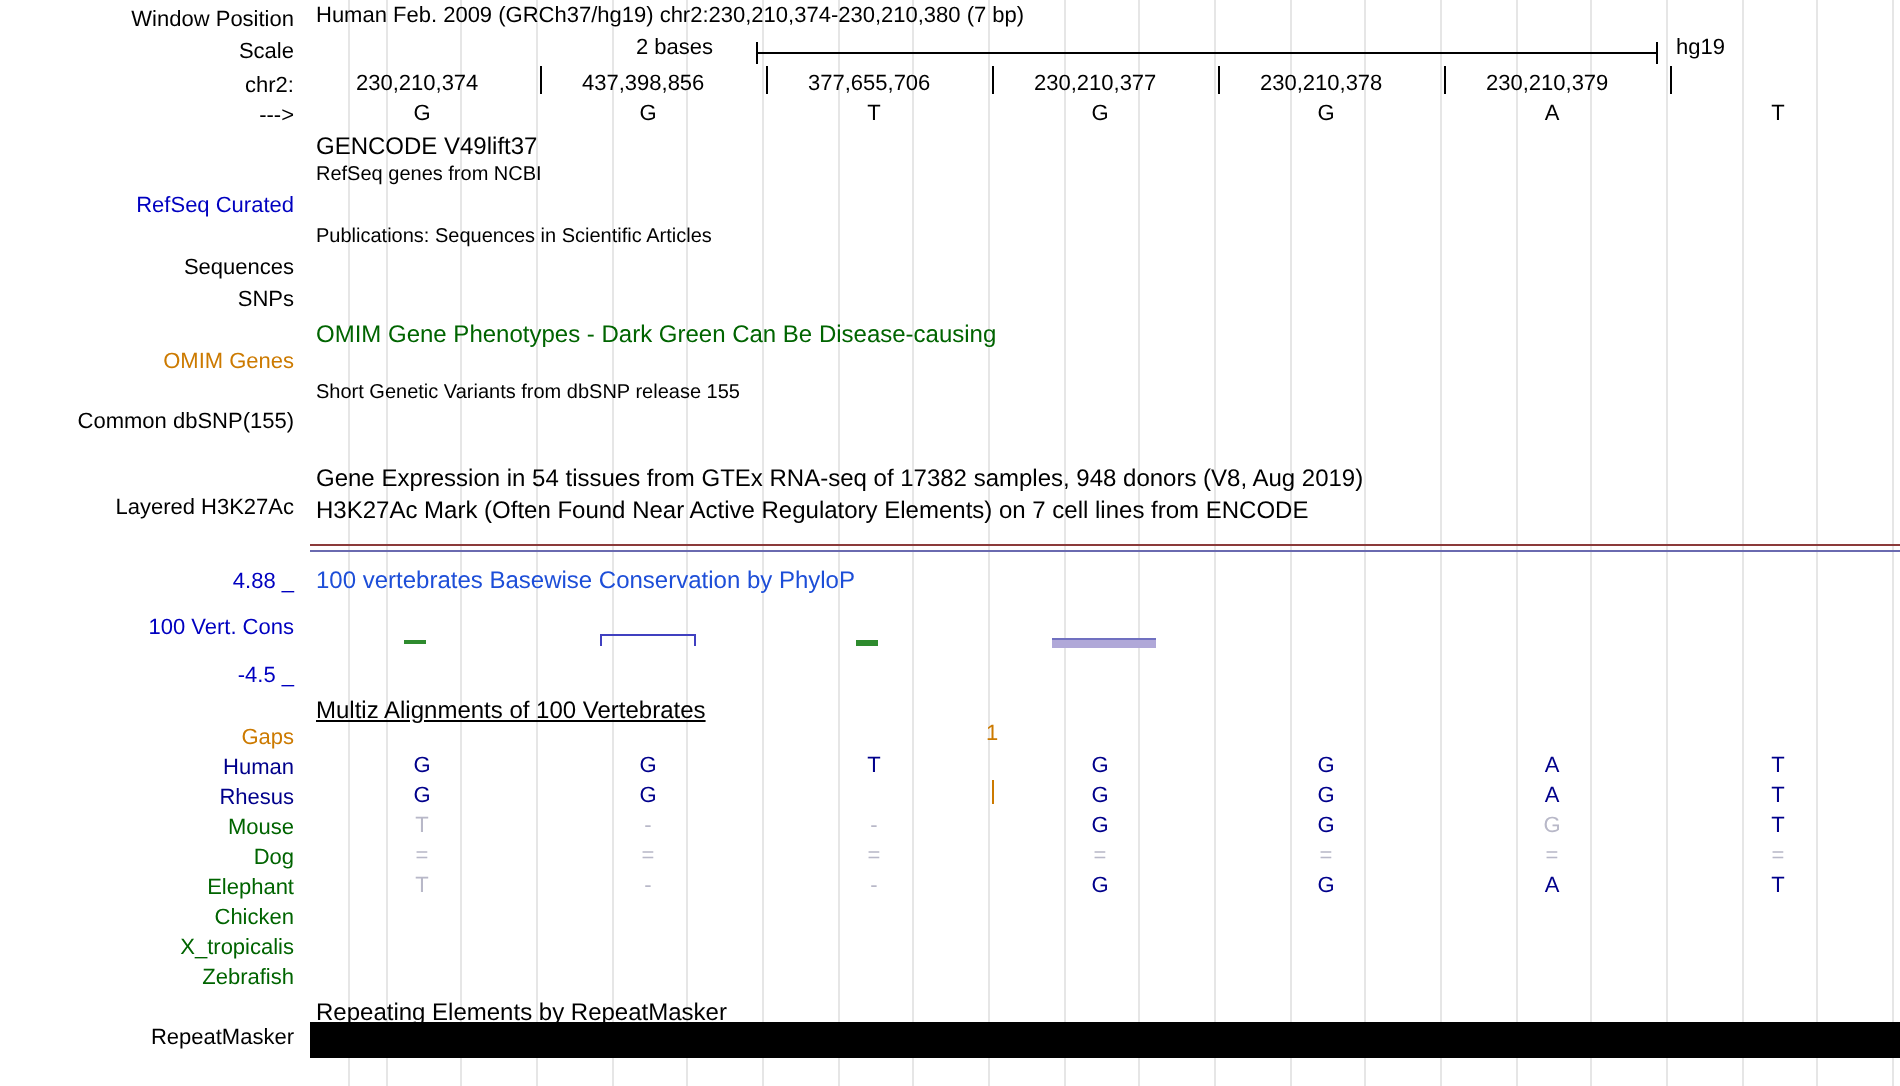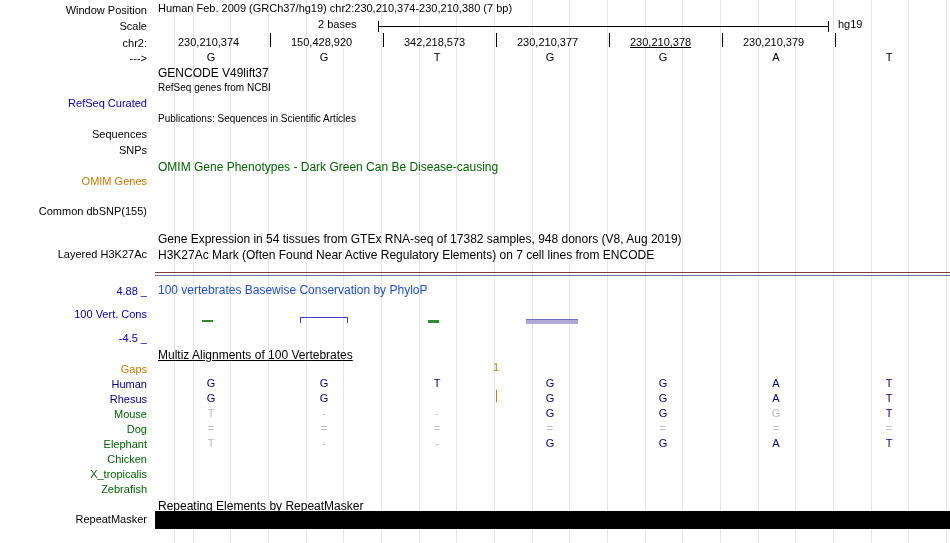--- a/index.html
+++ b/index.html
@@ -118,46 +118,47 @@
     <div class="centertext" style="left:0;top:2px;width:792px;">Human Feb. 2009 (GRCh37/hg19)   chr2:230,210,374-230,210,380 (7 bp)</div>
 
     <div class="centertext" style="left:160px;top:18px;width:160px;">2 bases</div>
     <div style="position:absolute;left:220px;top:26px;width:450px;height:1px;background:#000;"></div>
     <div class="tick" style="left:220px;top:21px;height:11px;"></div>
     <div class="tick" style="left:670px;top:21px;height:11px;"></div>
     <div style="position:absolute;left:680px;top:18px;">hg19</div>
 
     <div style="position:absolute;left:20px;top:36px;">230,210,374</div>
     <div class="tick" style="left:112px;top:33px;height:14px;"></div>
-    <div style="position:absolute;left:133px;top:36px;">150,428,920</div>
+    <div style="position:absolute;left:133px;top:36px;">437,398,856</div>
     <div class="tick" style="left:225px;top:33px;height:14px;"></div>
-    <div style="position:absolute;left:246px;top:36px;">342,218,573</div>
+    <div style="position:absolute;left:246px;top:36px;">377,655,706</div>
     <div class="tick" style="left:338px;top:33px;height:14px;"></div>
     <div style="position:absolute;left:359px;top:36px;">230,210,377</div>
     <div class="tick" style="left:451px;top:33px;height:14px;"></div>
-    <div style="position:absolute;left:472px;top:36px;text-decoration:underline;">230,210,378</div>
+    <div style="position:absolute;left:472px;top:36px;">230,210,378</div>
     <div class="tick" style="left:564px;top:33px;height:14px;"></div>
     <div style="position:absolute;left:585px;top:36px;">230,210,379</div>
     <div class="tick" style="left:677px;top:33px;height:14px;"></div>
 
     <div class="baseletter" style="left:53px;top:51px;color:#000;">G</div>
     <div class="baseletter" style="left:166px;top:51px;color:#000;">G</div>
     <div class="baseletter" style="left:279px;top:51px;color:#000;">T</div>
     <div class="baseletter" style="left:392px;top:51px;color:#000;">G</div>
     <div class="baseletter" style="left:505px;top:51px;color:#000;">G</div>
     <div class="baseletter" style="left:618px;top:51px;color:#000;">A</div>
     <div class="baseletter" style="left:731px;top:51px;color:#000;">T</div>
 
     <div class="centertext" style="left:0;top:66px;width:792px;font-size:12px;">GENCODE V49lift37</div>
     <div class="centertext" style="left:0;top:82px;width:792px;font-size:10px;">RefSeq genes from NCBI</div>
 
     <div class="centertext" style="left:0;top:113px;width:792px;font-size:10px;">Publications: Sequences in Scientific Articles</div>
 
     <div class="centertext green" style="left:0;top:160px;width:792px;font-size:12px;">OMIM Gene Phenotypes - Dark Green Can Be Disease-causing</div>
 
+    <div class="centertext" style="left:0;top:191px;width:792px;font-size:10px;">Short Genetic Variants from dbSNP release 155</div>
 
     <div class="centertext" style="left:0;top:232px;width:792px;font-size:12px;">Gene Expression in 54 tissues from GTEx RNA-seq of 17382 samples, 948 donors (V8, Aug 2019)</div>
     <div class="centertext" style="left:0;top:248px;width:792px;font-size:12px;">H3K27Ac Mark (Often Found Near Active Regulatory Elements) on 7 cell lines from ENCODE</div>
 
     <div class="hline" style="left:-3px;top:272px;width:795px;background:#8b3a3a;"></div>
     <div class="hline" style="left:-3px;top:275px;width:795px;background:#6a6ab0;"></div>
     <div class="centertext" style="left:0;top:283px;width:792px;font-size:12px;color:#1d4ed8;">100 vertebrates Basewise Conservation by PhyloP</div>
 
     <div class="consmark" style="left:44px;top:320px;width:11px;height:2px;background:#2e8b2e;"></div>
     <div class="consmark" style="left:142px;top:317px;width:48px;height:1px;background:#4040c0;"></div>

